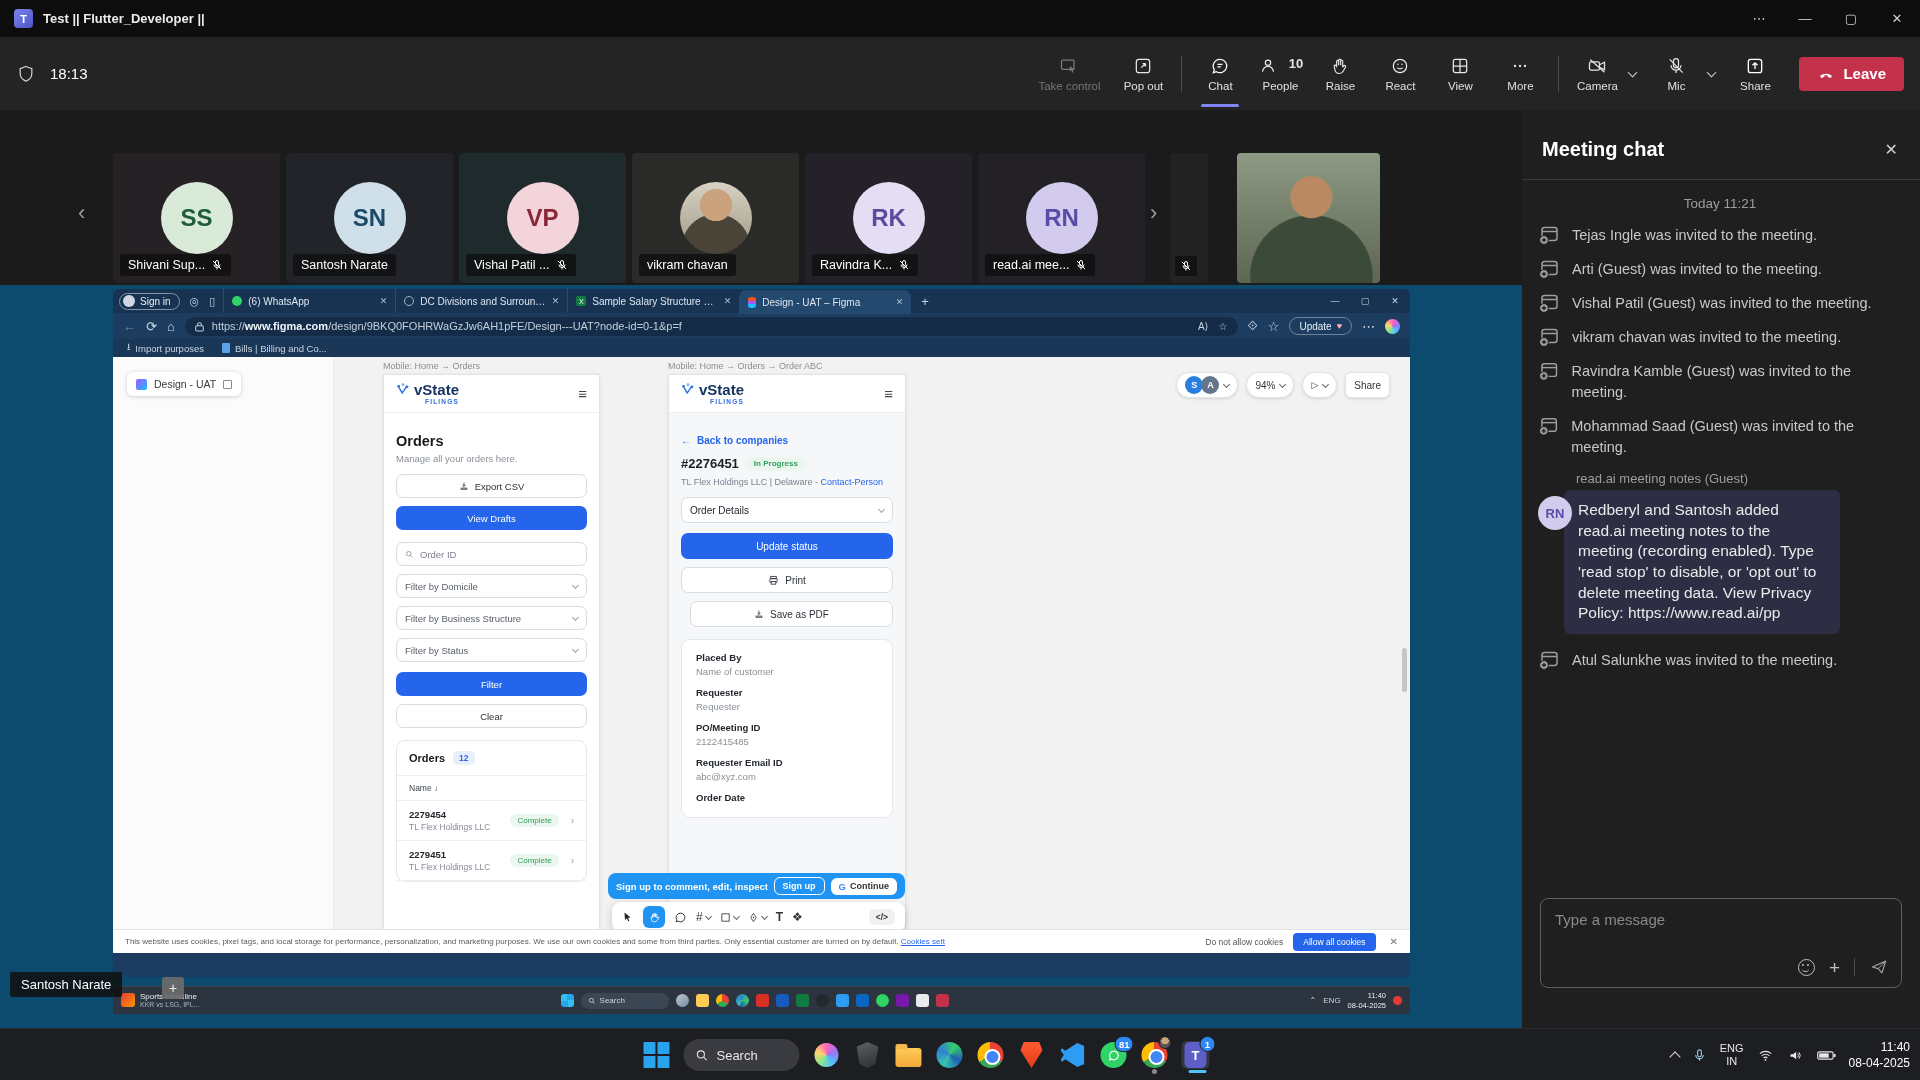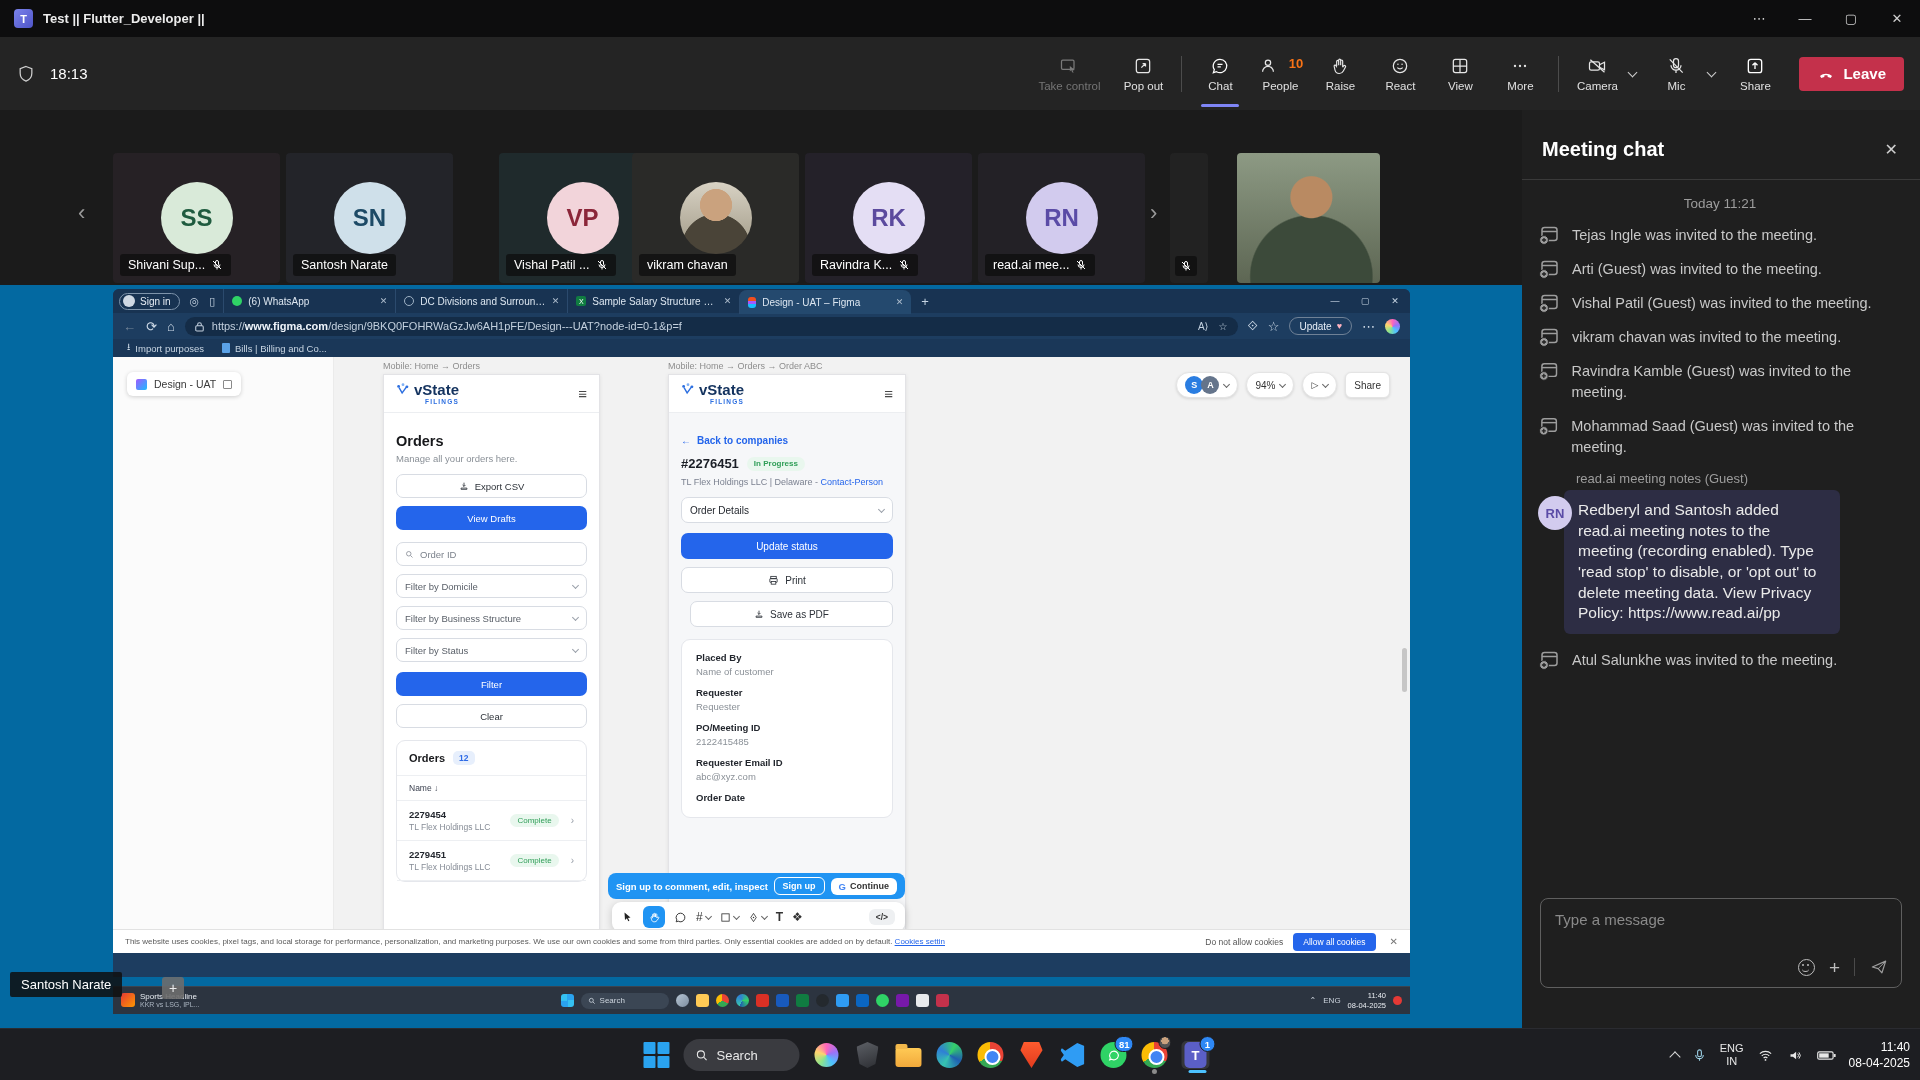--- a/index.html
+++ b/index.html
@@ -28,21 +28,21 @@
   .timer { color:#ffffff; font-size:15px; }
   .tool-cluster { margin-left:auto; display:flex; align-items:center; padding-right:16px; }
   .tbtn { position:relative; width:60px; height:62px; display:flex; flex-direction:column;
     align-items:center; justify-content:center; gap:4px; color:#e6e6e6; cursor:pointer; }
   .tbtn .lbl { font-size:11.5px; color:#e0e0e0; }
   .tbtn.disabled, .tbtn.disabled .lbl { color:#757575; }
   .tbtn.wide { width:88px; }
   .tbtn.active::after { content:""; position:absolute; bottom:-2px; left:50%; transform:translateX(-50%);
     width:38px; height:3px; border-radius:2px; background:#7f85f5; }
   .vdiv { width:1px; height:36px; background:#4c4c4c; margin:0 8px; }
-  .badge-count { font-size:13px; font-weight:bold; color:#f97316; margin-left:11px; }
+  .badge-count { font-size:13px; font-weight:bold; color:#e5e5e5; margin-left:11px; }
   .icon-with-badge { display:flex; align-items:flex-start; }
   .chev { width:7px; height:7px; border-right:1.6px solid #cfcfcf; border-bottom:1.6px solid #cfcfcf;
     transform:rotate(45deg); margin:0 10px 8px 2px; }
   .leave-btn { margin-left:14px; height:34px; padding:0 18px; background:#c4314b; border-radius:4px;
     display:flex; align-items:center; gap:8px; color:#fff; font-size:15px; font-weight:bold; cursor:pointer; }
 
   
   #filmstrip { position:absolute; left:0; top:110px; width:1522px; height:175px; background:#1b1b1b; }
   .strip-arrow { position:absolute; top:90px; color:#9a9a9a; font-size:22px; cursor:pointer; }
   .tile { position:absolute; top:43px; height:130px; border-radius:4px; overflow:hidden; background:#232227; }
@@ -55,21 +55,21 @@
   .photo-avatar { background:
      radial-gradient(circle at 50% 32%, #caa27e 0 26%, transparent 27%),
      radial-gradient(circle at 50% 92%, #4a4438 0 45%, transparent 46%),
      linear-gradient(180deg,#d8d2c4,#9d9683); }
   .spot-photo { background:
      radial-gradient(circle at 52% 34%, #b98a62 0 18%, transparent 19%),
      radial-gradient(circle at 52% 95%, #3c4a3a 0 42%, transparent 43%),
      linear-gradient(180deg,#8d9a84,#5d6653); }
 
   
-  #stage { position:absolute; left:0; top:285px; width:1522px; height:743px; background:#0369a1; }
+  #stage { position:absolute; left:0; top:285px; width:1522px; height:743px; background:#0c4a6e; }
 
   
   #browser { position:absolute; left:113px; top:4px; width:1297px; height:688px; background:#1d3d60;
     border-radius:6px 6px 0 0; overflow:hidden; }
   .tabstrip { position:relative; height:24px; background:#183352; display:flex; align-items:center; }
   .signin-pill { display:flex; align-items:center; gap:5px; border:1px solid #7e94ab; border-radius:11px;
     height:17px; padding:0 8px 0 3px; margin-left:6px; color:#e8eef5; font-size:10px; }
   .mini-avatar { width:12px; height:12px; border-radius:50%; background:#cfd8e3; }
   .strip-ico { color:#c6d4e2; font-size:11px; margin-left:10px; }
   .btab { display:flex; align-items:center; gap:6px; height:24px; padding:12px 8px; width:172px;
@@ -425,21 +425,21 @@
       </div>
     </div>
 
     <div class="tile" style="left:286px; width:167px; background:#232429;">
       <div class="avatar-big" style="background:#cfe0ea; color:#1d4a66;">SN</div>
       <div class="name-pill">
           <span>Santosh Narate</span>
         </div>
     </div>
 
-    <div class="tile" style="left:459px; width:167px; background:#1f2a2c;margin-left:40px;">
+    <div class="tile" style="left:459px; width:167px; background:#1f2a2c;">
       <div class="avatar-big" style="background:#f2d4da; color:#8b2639;">VP</div>
       <div class="name-pill">
           <span>Vishal Patil ...</span>
         <svg width="12" height="12" viewBox="0 0 24 24">
             <path d="M12 3a3 3 0 0 1 3 3v5a3 3 0 0 1-6 0V6a3 3 0 0 1 3-3z" fill="none" stroke="#fff" stroke-width="2"></path>
             <path d="M6 11a6 6 0 0 0 12 0M12 17v4" fill="none" stroke="#fff" stroke-width="2"></path>
             <path d="M4 4l16 16" stroke="#fff" stroke-width="2"></path>
           </svg>
       </div>
     </div>
@@ -775,21 +775,21 @@
           </span>
           <span class="ft-ico" style="font-weight:bold;">T</span>
           <span class="ft-ico">❖</span>
           <span class="dev-pill">&lt;/&gt;</span>
         </div>
 
         <div class="v-scroll"></div>
 
         <div class="cookie">
           <span class="ck-text">
-            <span>This website uses cookies, pixel tags, and local storage for performance, personalization, and marketing purposes. We use our own cookies and some from third parties. Only essential cookies are added on by default.</span> <span class="ck-link">Cookies settings</span>
+            <span>This website uses cookies, pixel tags, and local storage for performance, personalization, and marketing purposes. We use our own cookies and some from third parties. Only essential customer are turned on by default.</span> <span class="ck-link">Cookies settings</span>
           </span>
           <span class="ck-deny">Do not allow cookies</span>
           <span class="ck-allow">Allow all cookies</span>
           <span class="ck-x">✕</span>
         </div>
       </div>
     </div>
 
     <div id="shared-tb">
       <div class="widget">

